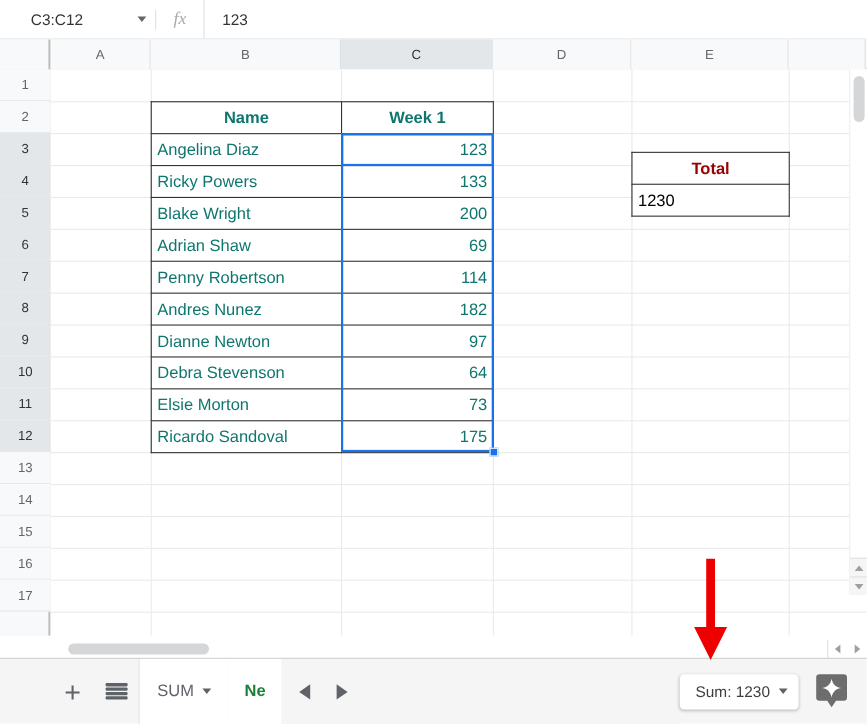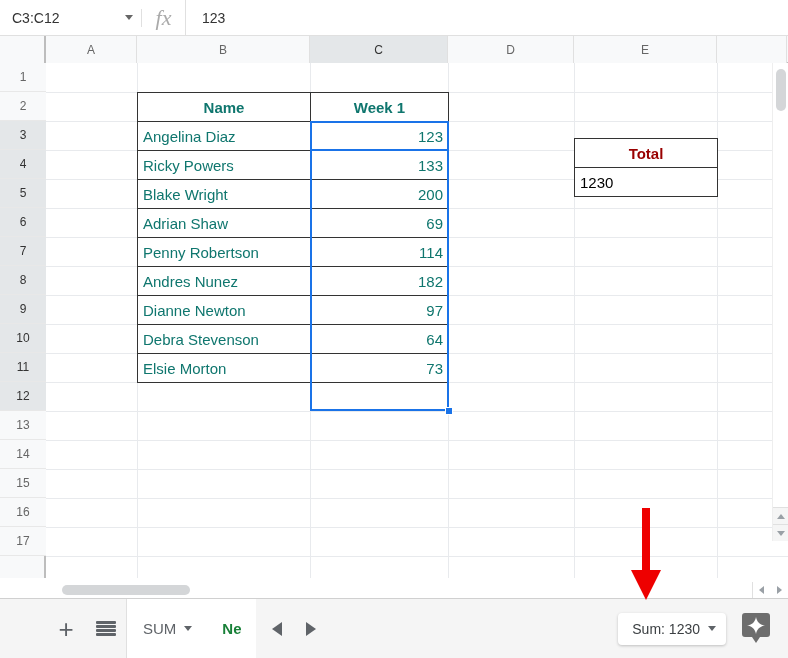--- a/index.html
+++ b/index.html
@@ -11,33 +11,33 @@
   .app { position: relative; width: 788px; height: 658px; background: #fff; }
 
   
   .formula-bar {
     position: absolute; left: 0; top: 0; width: 788px; height: 36px;
     background: #fff; border-bottom: 1px solid #e0e0e0;
     display: flex; align-items: center;
   }
   .name-box {
     width: 142px; height: 18px; display: flex; align-items: center;
-    padding: 0 8px 0 12px; border-right: 1px solid #e0e0e0; flex: 0 0 auto;
+    padding: 0 8px 0 28px; border-right: 1px solid #e0e0e0; flex: 0 0 auto;
   }
   .name-box-text { font-size: 14px; color: #333; flex: 1 1 auto; }
   .caret-down {
     width: 0; height: 0; border-left: 4px solid transparent;
     border-right: 4px solid transparent; border-top: 5px solid #666;
     margin-left: 6px;
   }
   .fx-box {
     width: 44px; height: 36px; display: flex; align-items: center;
     justify-content: center; border-right: 1px solid #e0e0e0; flex: 0 0 auto;
   }
-  .fx-glyph { font-family: "Liberation Serif", serif; font-style: italic; font-size: 22px; color: #aaa; }
+  .fx-glyph { font-family: "Liberation Serif", serif; font-style: italic; font-size: 16px; color: #aaa; }
   .formula-value { font-size: 14px; color: #333; padding-left: 16px; }
 
   
   .col-header-row {
     position: absolute; left: 0; top: 36px; width: 788px; height: 27px;
     display: flex; background: #f8f9fa; border-bottom: 1px solid #c0c0c0;
   }
   .corner-box {
     width: 46px; height: 27px; background: #f8f9fa;
     border-right: 2px solid #bdbdbd; flex: 0 0 auto;
@@ -258,20 +258,24 @@
               <td class="td-val">97</td>
             </tr>
             <tr>
               <td class="td-name">Debra Stevenson</td>
               <td class="td-val">64</td>
             </tr>
             <tr>
               <td class="td-name">Elsie Morton</td>
               <td class="td-val">73</td>
             </tr>
+            <tr>
+              <td class="td-name">Ricardo Sandoval</td>
+              <td class="td-val">175</td>
+            </tr>
           </tbody>
       </table>
 
       <table class="tbl-total" style="left:528px; top:29px;">
         <tbody>
             <tr>
           <td class="th-total" style="width:143px">Total</td>
         </tr>
         <tr>
           <td class="td-total">1230</td>

